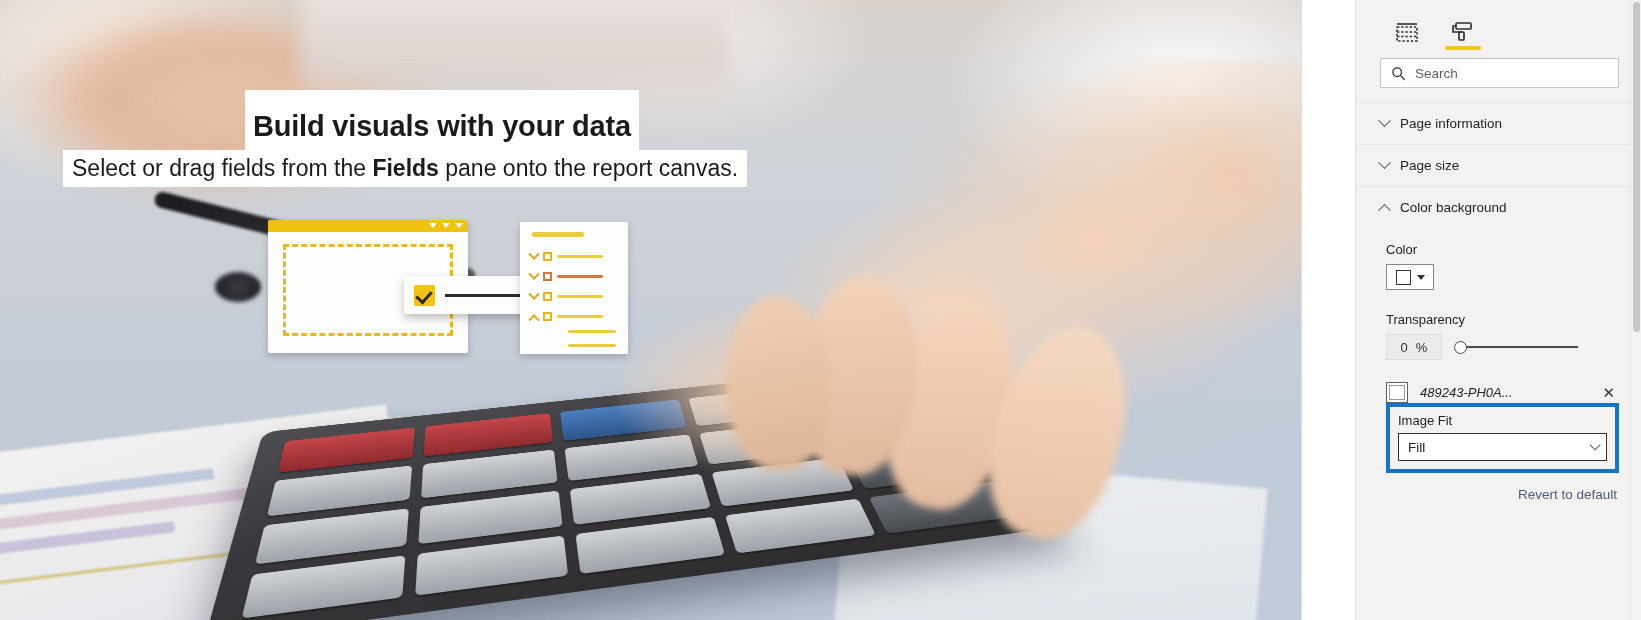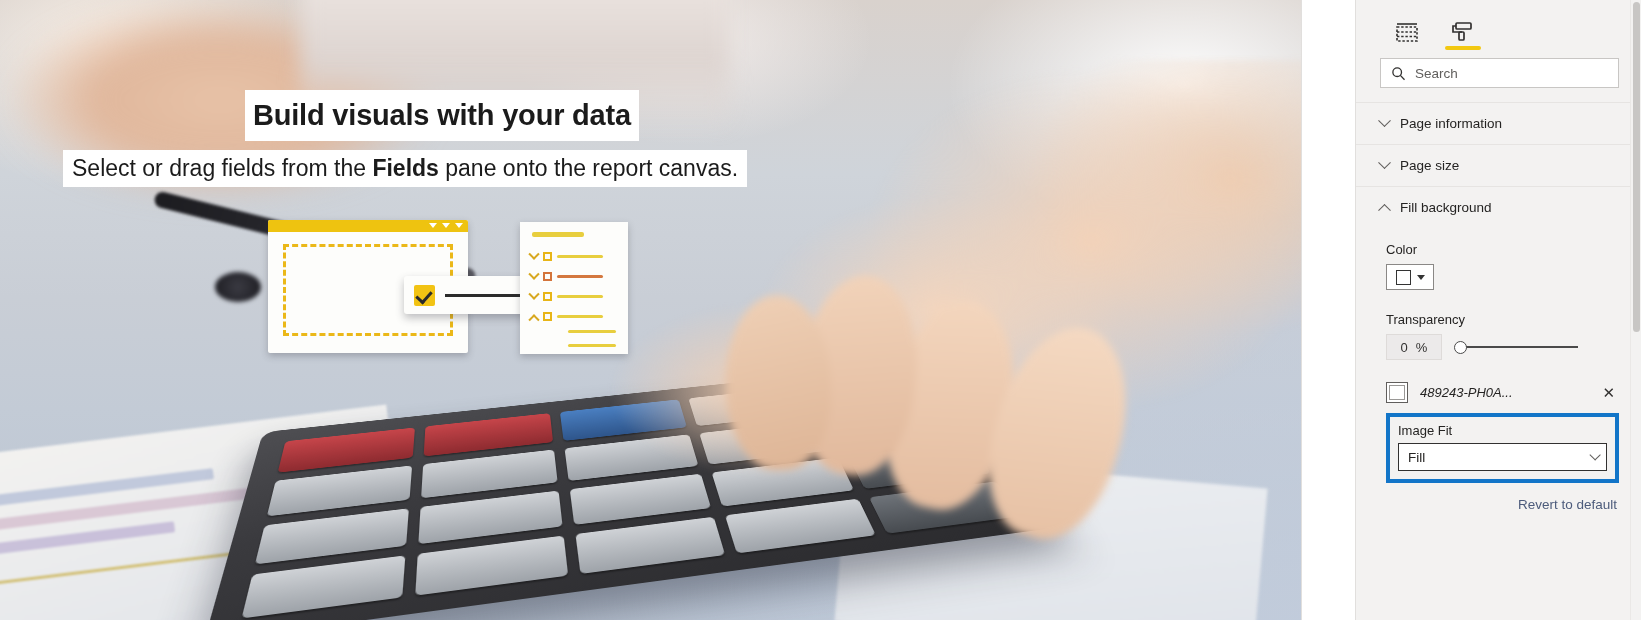--- a/index.html
+++ b/index.html
@@ -89,21 +89,21 @@
   .pb1 { left: 10px; top: 42px; width: 240px; background: #b8c2d8; }
   .pb2 { left: 10px; top: 66px; width: 300px; background: #d6c1d0; }
   .pb3 { left: 10px; top: 90px; width: 195px; background: #c3b8d6; }
   .paper-line { position: absolute; left: 0; width: 430px; height: 3px; background: #c9b14e; opacity: 0.75; }
   .pl1 { top: 128px; }
   .paper-right { position: absolute; right: 40px; bottom: -20px; width: 420px; height: 170px; background: linear-gradient(170deg,#eceef1,#dfe3e9); transform: rotate(5deg); filter: blur(1.4px); }
 
   
   .ov-title {
     position: absolute; left: 245px; top: 90px;
-    background: #ffffff; padding: 9px 8px;
+    background: #ffffff; padding: 20px 8px;
     font-size: 29px; font-weight: bold; color: #1b1b1b; letter-spacing: -0.2px;
     white-space: nowrap;
   }
   .ov-sub {
     position: absolute; left: 63px; top: 150px;
     background: #ffffff; padding: 5px 9px;
     font-size: 23px; color: #1b1b1b; white-space: nowrap;
   }
   .ov-sub b { font-weight: bold; }
 
@@ -194,21 +194,21 @@
   .slider { position: relative; width: 124px; height: 16px; display: flex; align-items: center; cursor: pointer; }
   .slider-track { position: absolute; left: 7px; right: 0; height: 2px; background: #4a4a4a; }
   .slider-thumb { position: absolute; left: 0; width: 13px; height: 13px; border-radius: 50%; background: #ffffff; border: 1.6px solid #4a4a4a; }
 
   .img-row { display: flex; align-items: center; gap: 12px; margin-top: 22px; }
   .img-thumb { width: 22px; height: 21px; border: 1.6px solid #605e5c; background: #ffffff; position: relative; flex: none; }
   .img-thumb::after { content:""; position:absolute; left:2px; top:2px; right:2px; bottom:2px; border:1px solid #9a9896; }
   .img-name { font-size: 13px; color: #252423; flex: 1; white-space: nowrap; overflow: hidden; font-style: italic; }
   .img-x { font-size: 15px; color: #323130; cursor: pointer; line-height: 1; padding: 2px 4px; }
 
-  .highlight-box { margin-top: 10px; border: 4px solid #1275c8; padding: 6px 8px 8px 8px; background: #f3f2f1; }
+  .highlight-box { border: 4px solid #1275c8; padding: 6px 8px 8px 8px; background: #f3f2f1; }
   .fit-label { font-size: 13px; color: #252423; margin-bottom: 5px; }
   .fit-select {
     height: 28px; background: #ffffff; border: 1.6px solid #323130;
     display: flex; align-items: center; justify-content: space-between;
     padding: 0 9px 0 9px; font-size: 13.5px; color: #252423; cursor: pointer;
   }
   .sel-chev { width: 8px; height: 8px; border-right: 1.5px solid #605e5c; border-bottom: 1.5px solid #605e5c; transform: rotate(45deg) translateY(-3px); }
 
   .revert { text-align: right; margin-top: 14px; margin-bottom: 2px; padding-right: 2px; }
   .revert span { font-size: 13.5px; color: #4c5b7b; cursor: pointer; }
@@ -355,21 +355,21 @@
         <span class="section-title">Page information</span>
       </div>
 
       <div class="section-head">
         <span class="chev down"></span>
         <span class="section-title">Page size</span>
       </div>
 
       <div class="section-head">
         <span class="chev up"></span>
-        <span class="section-title">Fill background</span>
+        <span class="section-title">Color background</span>
       </div>
 
       <div class="sec-body">
         <div class="field-label">Color</div>
         <div class="color-btn">
           <span class="swatch"></span>
           <span class="caret"></span>
         </div>
 
         <div class="field-label" style="margin-top:22px;">Transparency</div>

